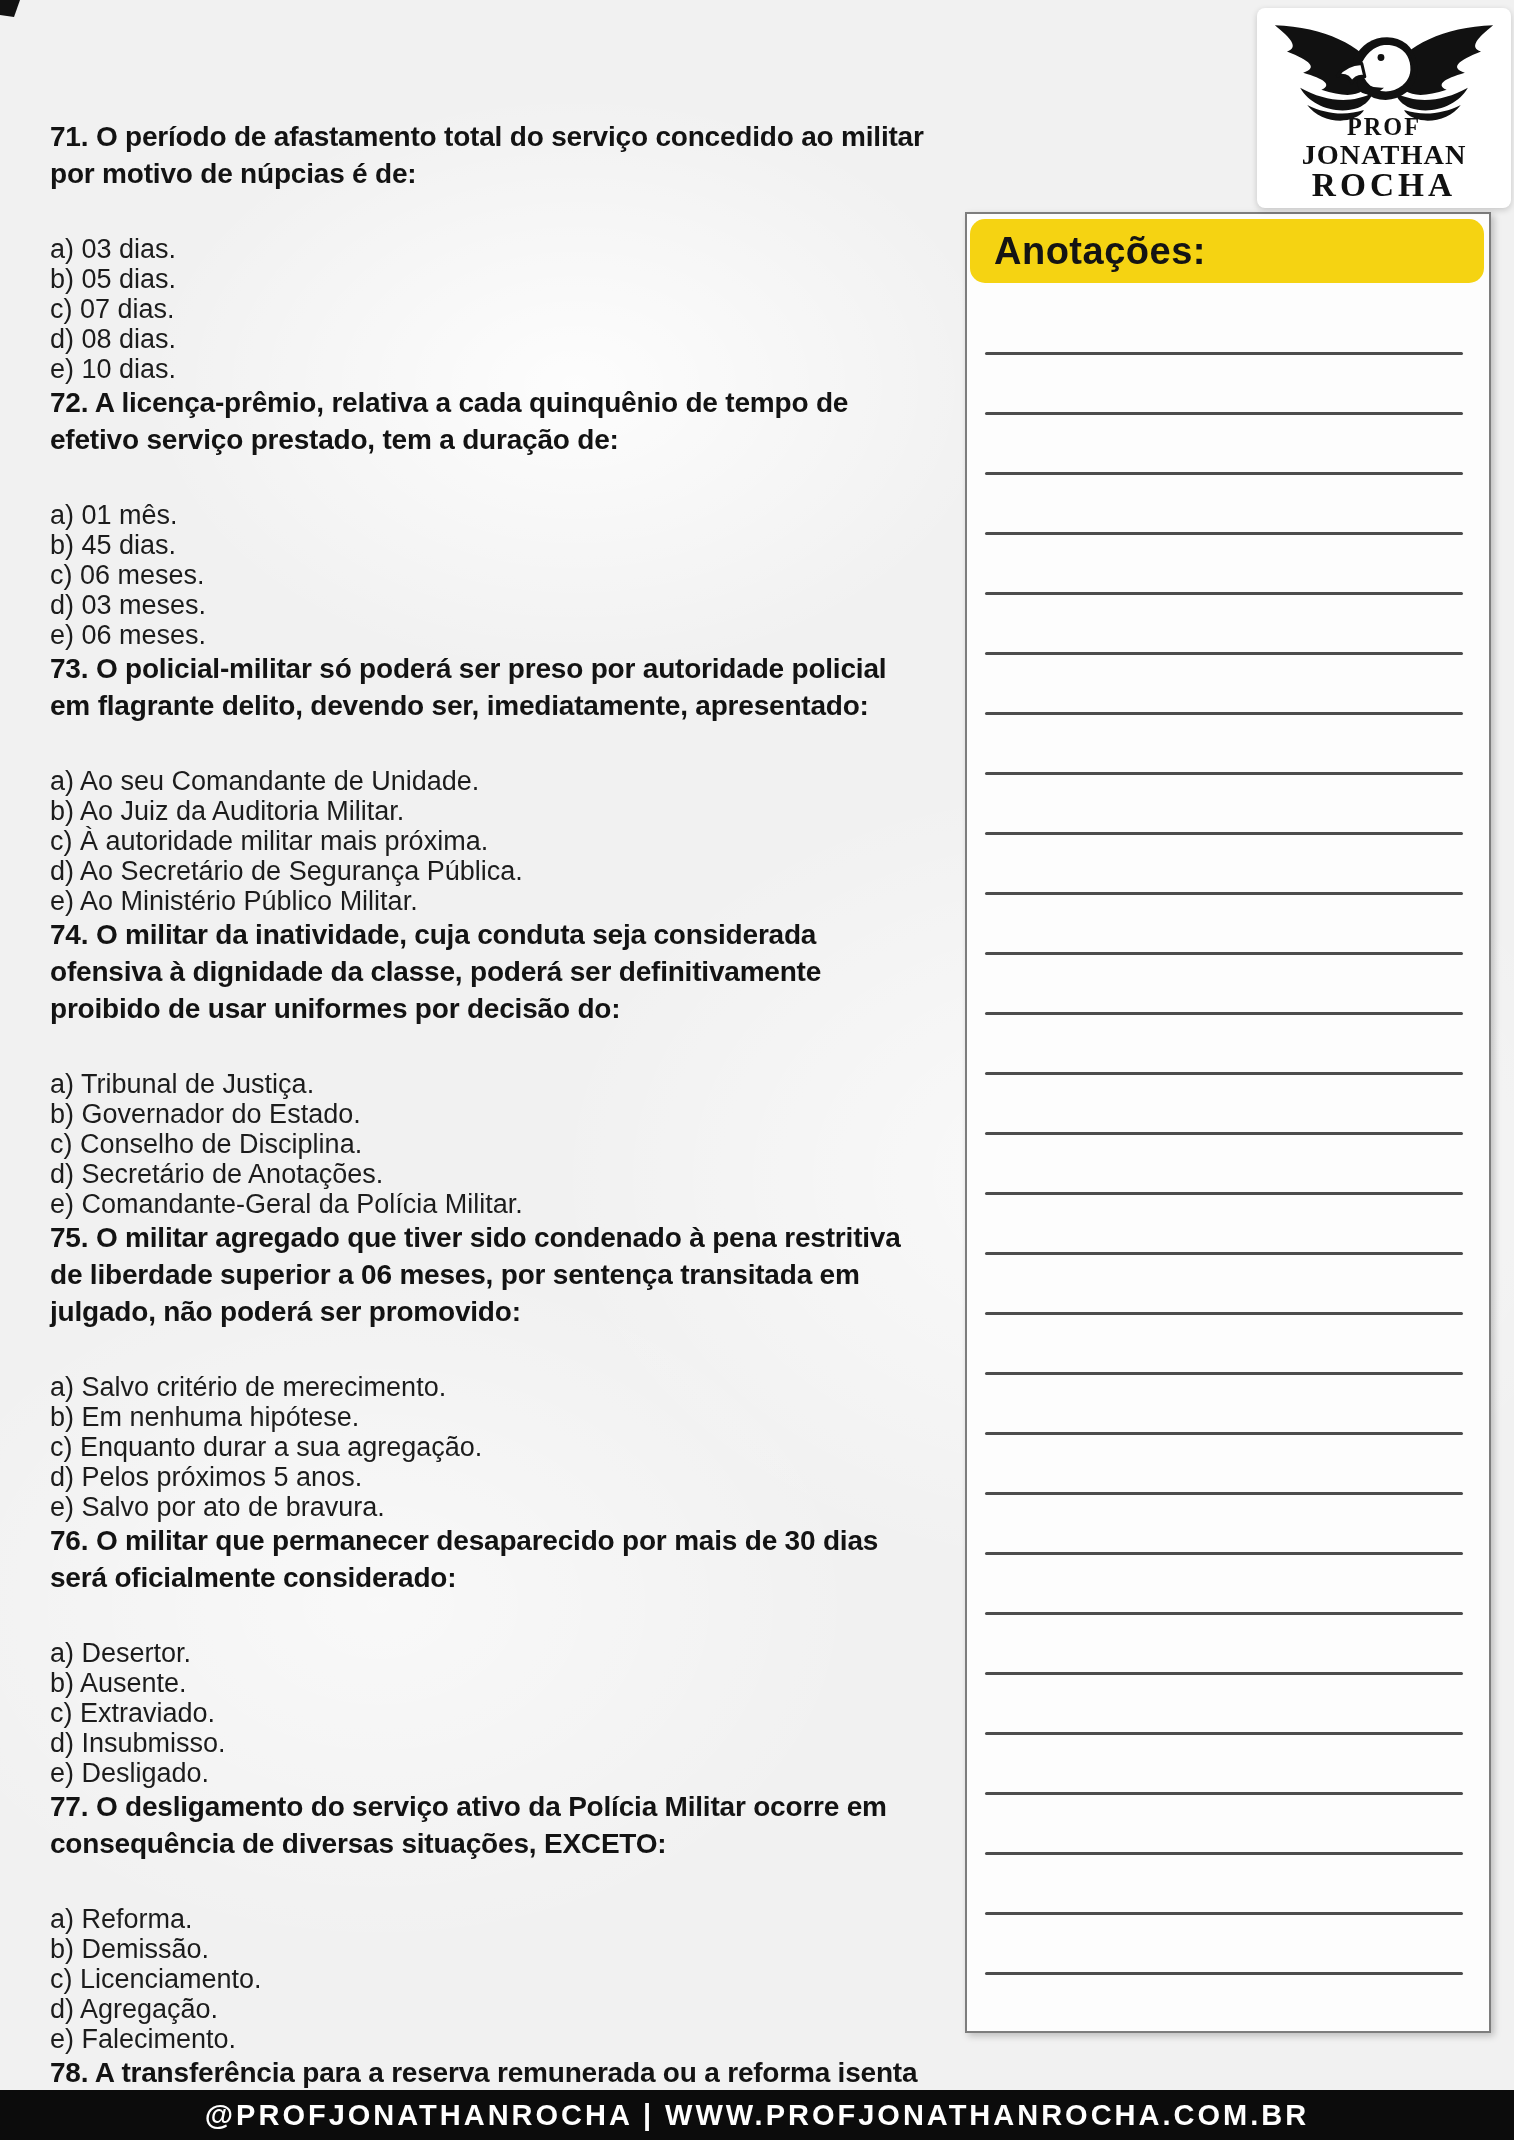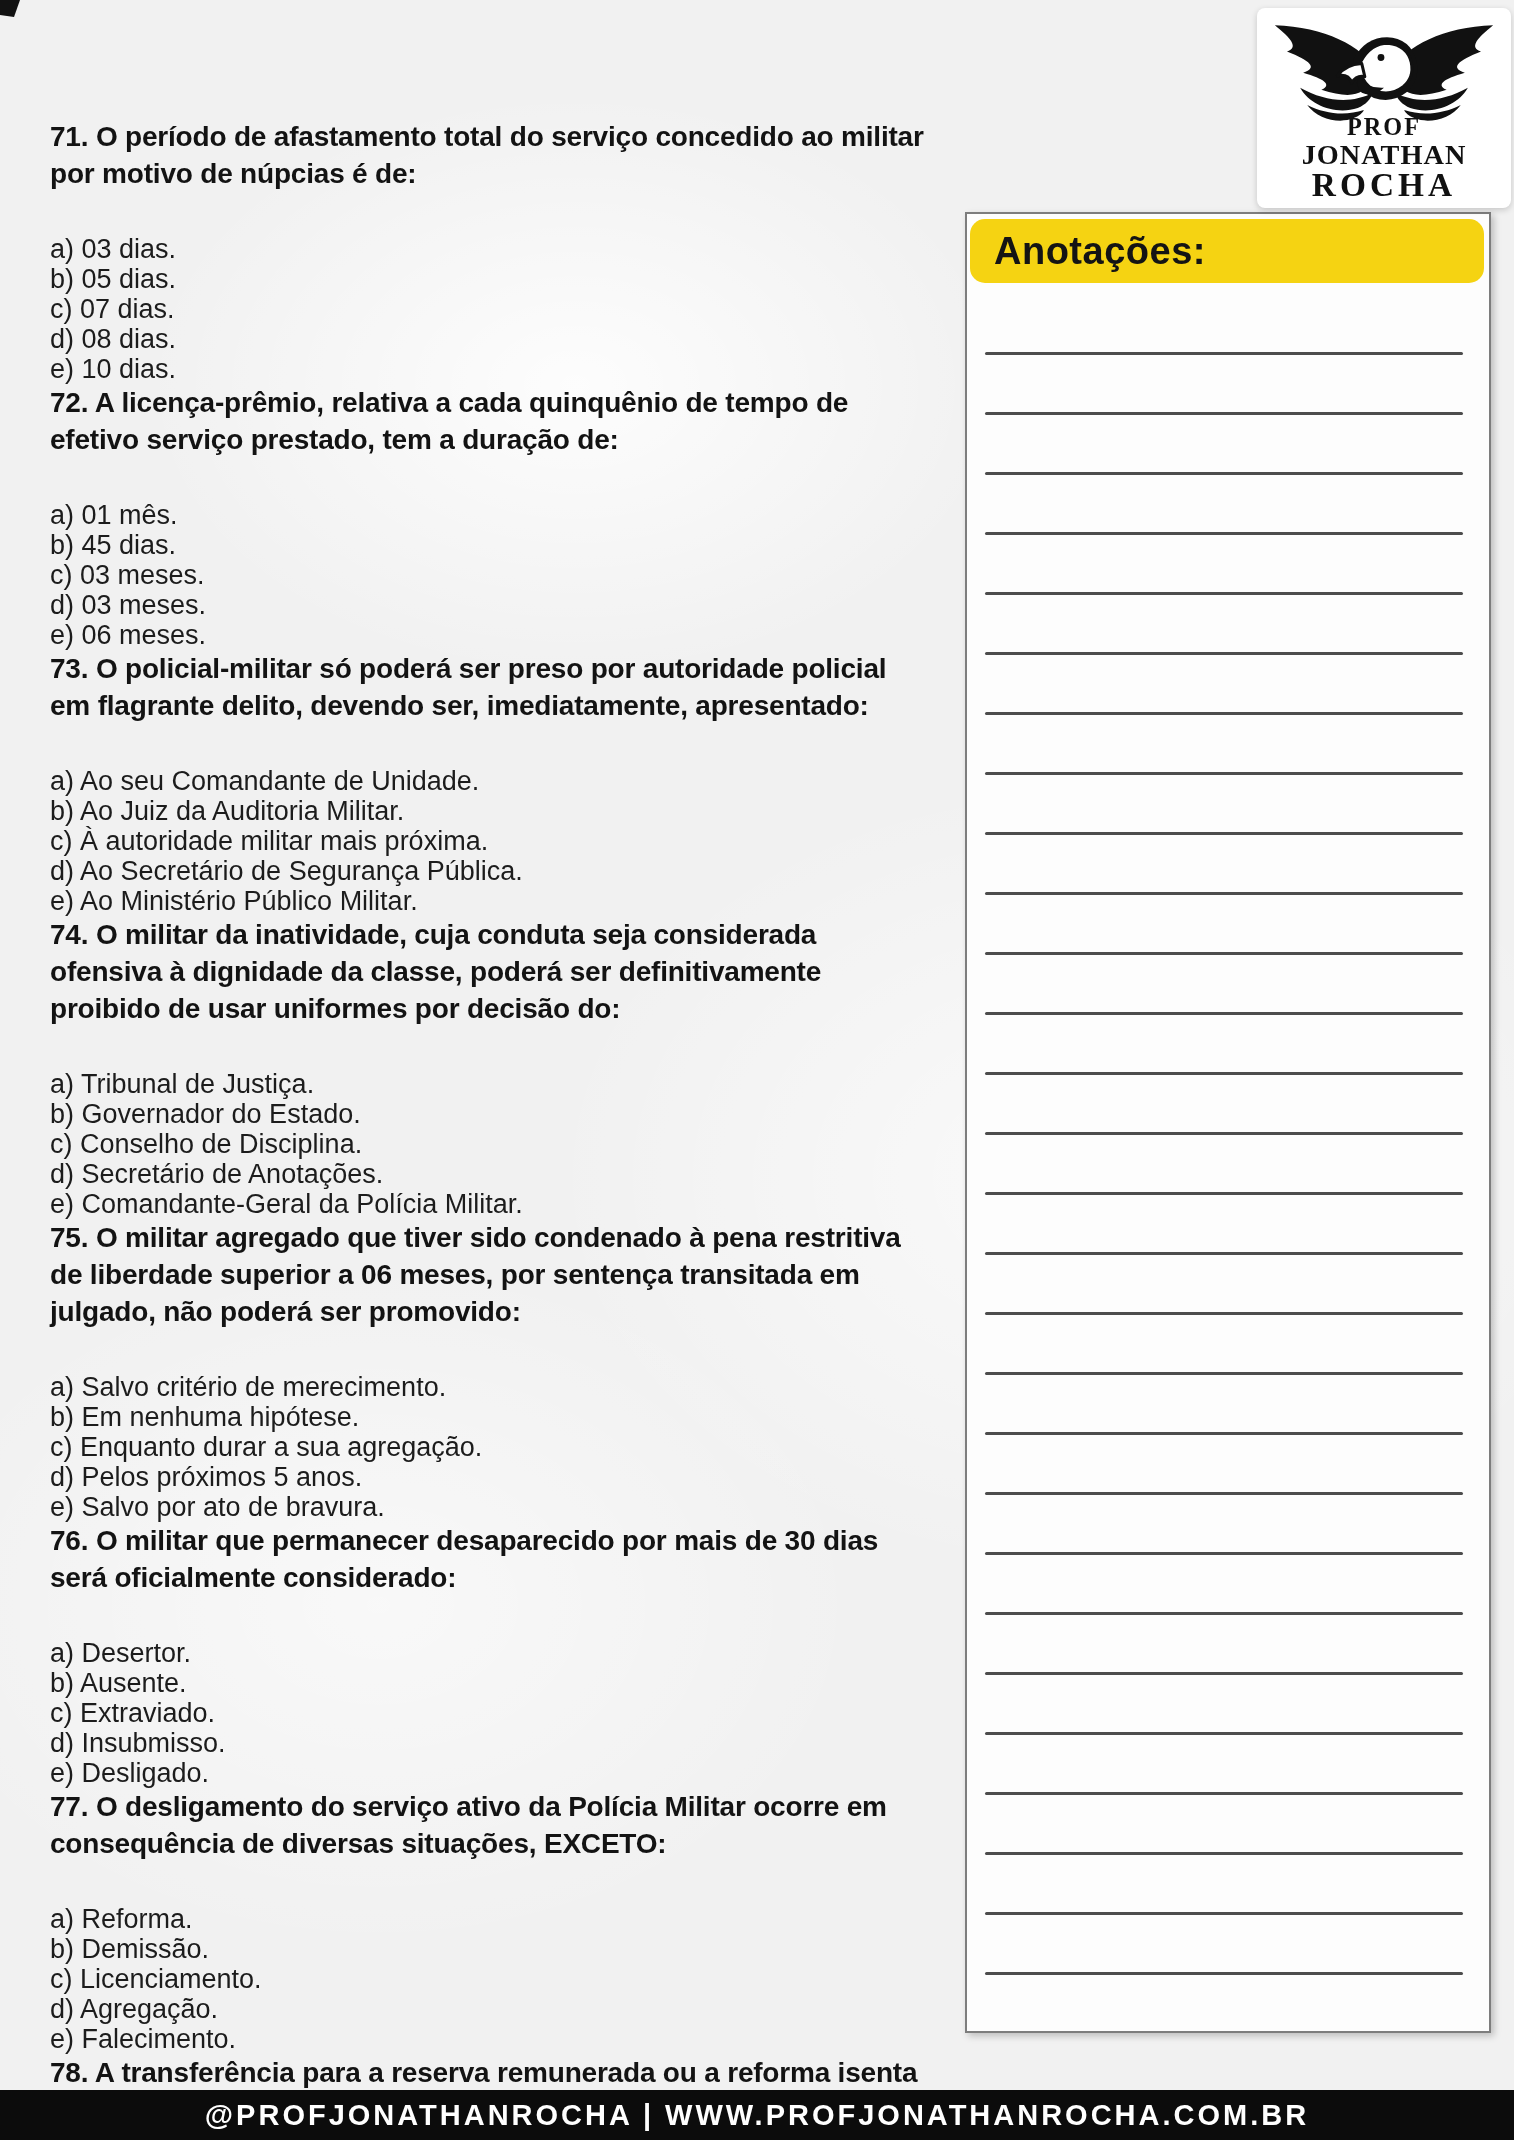--- a/index.html
+++ b/index.html
@@ -79,21 +79,21 @@
           <div class="q-option">e) 10 dias.</div>
         </div>
     </section>
 
     <section class="question">
       <h2 class="q-head">72. A licença-prêmio, relativa a cada quinquênio de tempo de
 efetivo serviço prestado, tem a duração de:</h2>
       <div class="q-options">
           <div class="q-option">a) 01 mês.</div>
           <div class="q-option">b) 45 dias.</div>
-          <div class="q-option">c) 03 meses.</div>
+          <div class="q-option">c) 06 meses.</div>
           <div class="q-option">d) 03 meses.</div>
           <div class="q-option">e) 06 meses.</div>
         </div>
     </section>
 
     <section class="question">
       <h2 class="q-head">73. O policial-militar só poderá ser preso por autoridade policial
 em flagrante delito, devendo ser, imediatamente, apresentado:</h2>
       <div class="q-options">
           <div class="q-option">a) Ao seu Comandante de Unidade.</div>

